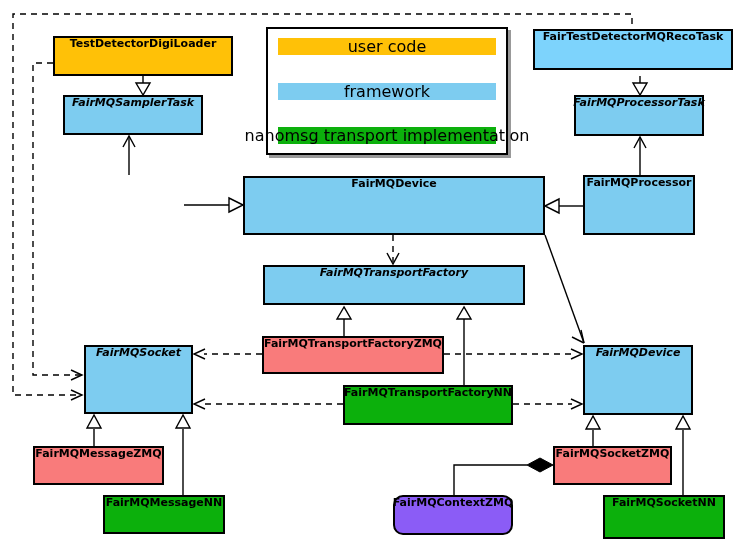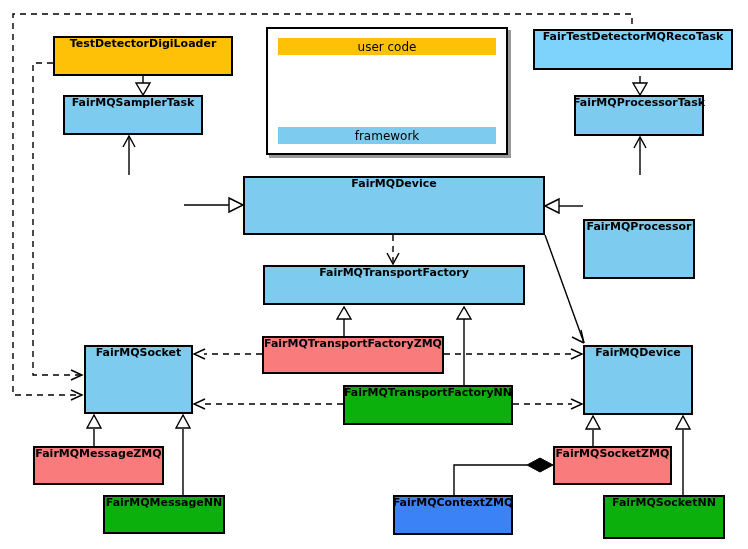--- a/index.html
+++ b/index.html
@@ -7,31 +7,31 @@
     position:relative;width:748px;height:549px;background:#ffffff;
     font-family:"DejaVu Sans","Liberation Sans",sans-serif;overflow:hidden;
   }
   #edges{position:absolute;left:0;top:0;width:748px;height:549px;}
   .node{
     position:absolute;box-sizing:border-box;border:2px solid #000;
     display:flex;align-items:flex-start;justify-content:center;
     font-weight:bold;font-size:11px;color:#000;white-space:nowrap;
     text-align:center;line-height:1.1;
   }
-  .abstract{}
+  .abstract{font-style:italic;}
   #legend{
     position:absolute;left:266px;top:27px;width:242px;height:128px;
     box-sizing:border-box;border:2px solid #000;background:#fff;
     box-shadow:3px 3px 0 #999;
     display:flex;flex-direction:column;justify-content:space-between;
     padding:9px 10px;
   }
   .legend-bar{
     width:218px;height:17px;display:flex;align-items:center;justify-content:center;
-    font-size:12px;color:#000;white-space:nowrap;
+    font-size:16px;color:#000;white-space:nowrap;
   }
 </style>
 </head>
 <body>
 
 <div id="canvas">
 
   <svg id="edges" width="748" height="549" viewBox="0 0 748 549">
     <g stroke="#000" fill="none" stroke-width="1.4">
 
@@ -138,20 +138,21 @@
       <polygon points="593,416 586,429 600,429"></polygon>
       <polygon points="683,416 676,429 690,429"></polygon>
     </g>
 
     <polygon points="527,465 540,458 553,465 540,472" fill="#000" stroke="#000"></polygon>
   </svg>
 
   <div id="legend">
     <div class="legend-bar" style="background-color: rgb(255, 193, 7);">user code</div>
     <div class="legend-bar" style="background-color: rgb(125, 204, 240);">framework</div>
+    <div class="legend-bar" style="background-color: rgb(12, 176, 12);">nanomsg transport implementation</div>
   </div>
 
   <div class="node" style="left: 53px; top: 36px; width: 180px; height: 40px; background-color: rgb(255, 193, 7);">
       <span>TestDetectorDigiLoader</span>
     </div>
 
   <div class="node" style="left: 533px; top: 29px; width: 200px; height: 41px; background-color: #7dd3fc;">
       <span>FairTestDetectorMQRecoTask</span>
     </div>
 
@@ -161,21 +162,21 @@
 
   <div class="node abstract" style="left: 574px; top: 95px; width: 130px; height: 41px; background-color: rgb(125, 204, 240);">
       <span>FairMQProcessorTask</span>
     </div>
 
 
   <div class="node" style="left: 243px; top: 176px; width: 302px; height: 59px; background-color: rgb(125, 204, 240);">
       <span>FairMQDevice</span>
     </div>
 
-  <div class="node" style="left: 583px; top: 175px; width: 112px; height: 60px; background-color: rgb(125, 204, 240); margin-top: 44px;">
+  <div class="node" style="left: 583px; top: 175px; width: 112px; height: 60px; background-color: rgb(125, 204, 240);">
       <span>FairMQProcessor</span>
     </div>
 
   <div class="node" style="left: 262px; top: 336px; width: 182px; height: 38px; background-color: rgb(249, 123, 123);">
       <span>FairMQTransportFactoryZMQ</span>
     </div>
 
   <div class="node abstract" style="left: 263px; top: 265px; width: 262px; height: 40px; background-color: rgb(125, 204, 240);">
       <span>FairMQTransportFactory</span>
     </div>
@@ -193,21 +194,21 @@
     </div>
 
   <div class="node" style="left: 33px; top: 446px; width: 131px; height: 39px; background-color: rgb(249, 123, 123);">
       <span>FairMQMessageZMQ</span>
     </div>
 
   <div class="node" style="left: 103px; top: 495px; width: 122px; height: 39px; background-color: rgb(12, 176, 12);">
       <span>FairMQMessageNN</span>
     </div>
 
-  <div class="node" style="left: 393px; top: 495px; width: 120px; height: 40px; background-color: #3b82f6;">
+  <div class="node" style="left: 393px; top: 495px; width: 120px; height: 40px; background-color: #8b5cf6; border-radius: 10px;">
       <span>FairMQContextZMQ</span>
     </div>
 
   <div class="node" style="left: 553px; top: 446px; width: 119px; height: 39px; background-color: rgb(249, 123, 123);">
       <span>FairMQSocketZMQ</span>
     </div>
 
   <div class="node" style="left: 603px; top: 495px; width: 122px; height: 44px; background-color: rgb(12, 176, 12);">
       <span>FairMQSocketNN</span>
     </div>

